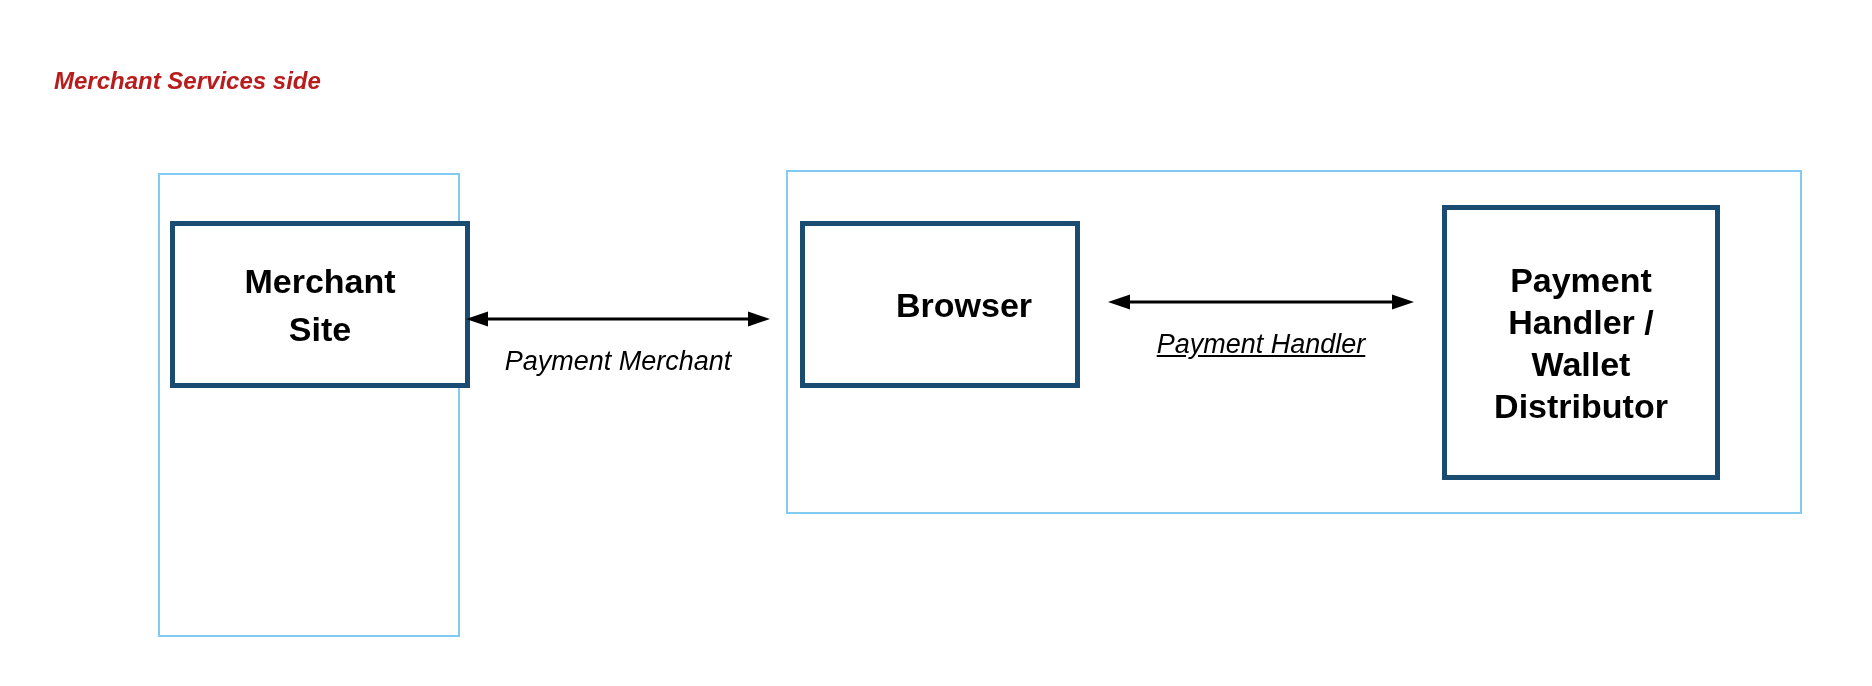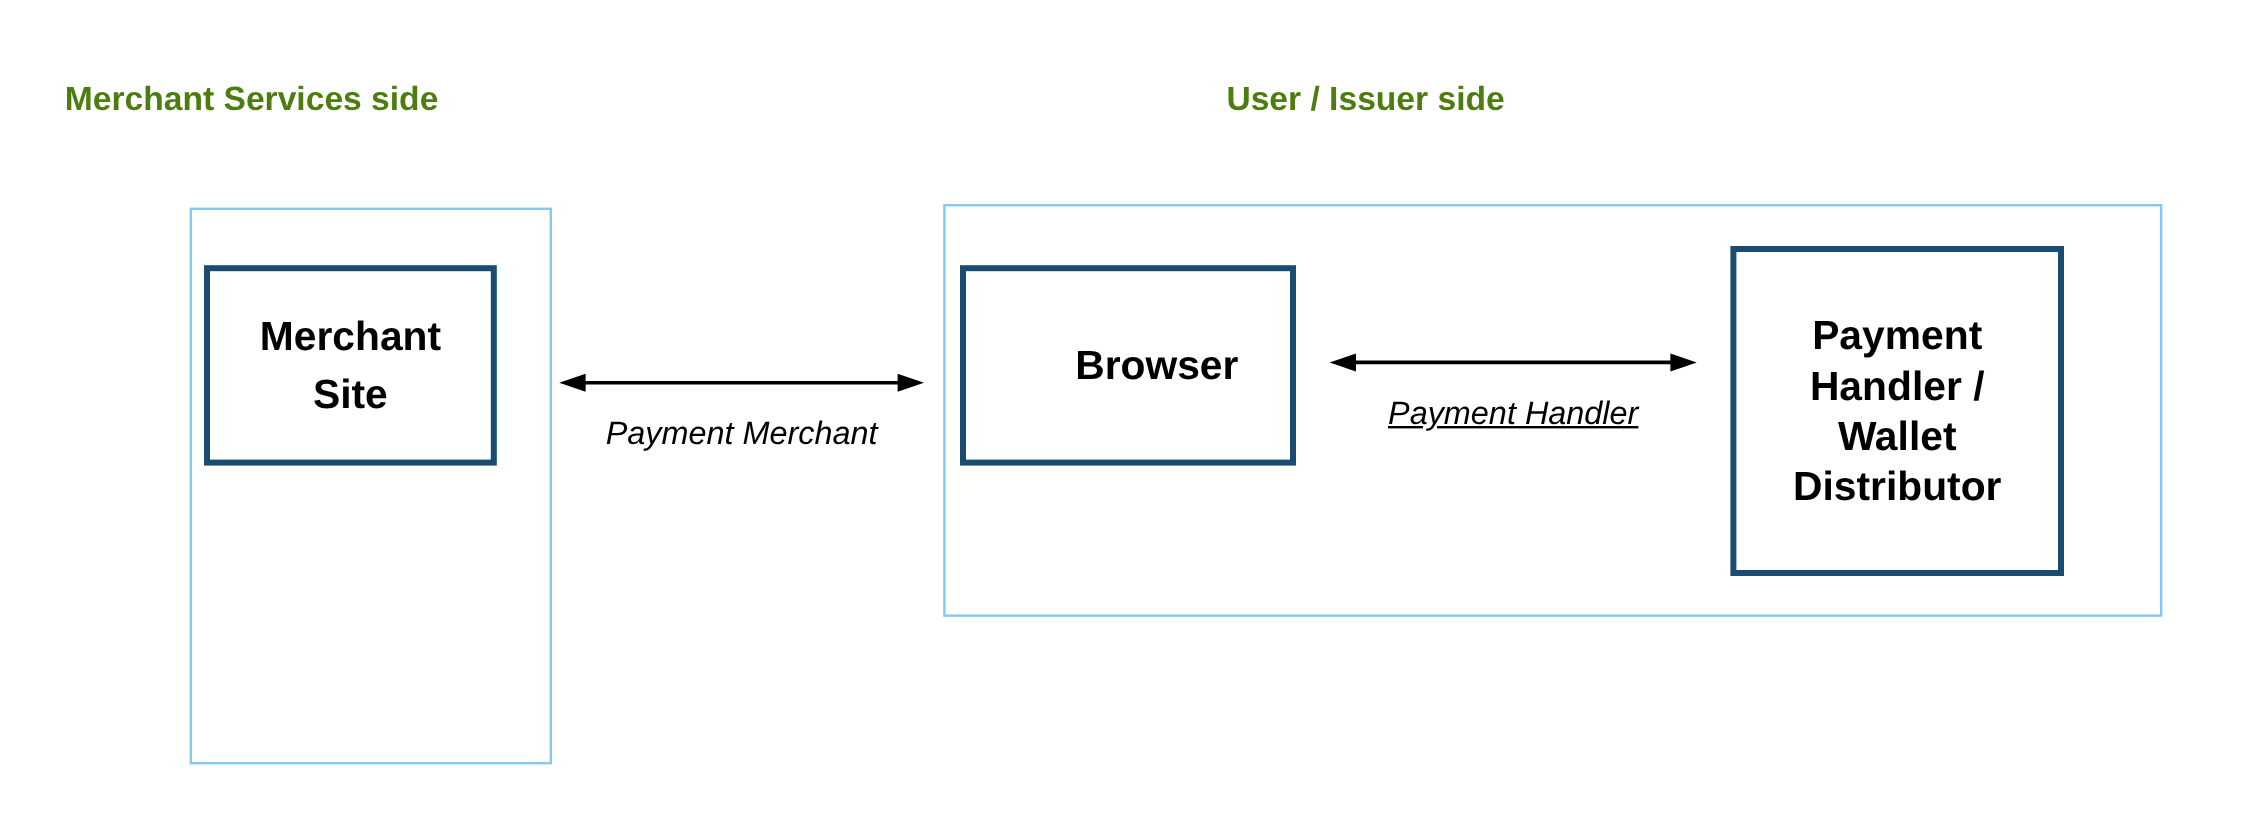--- a/index.html
+++ b/index.html
@@ -11,25 +11,26 @@
   .canvas {
     position: relative;
     width: 1872px;
     height: 686px;
     background: #ffffff;
     overflow: hidden;
   }
   .section-title {
     position: absolute;
     margin: 0;
-    font-size: 28px;
+    font-size: 24px;
     font-weight: bold;
-    color: #4d7c0f;
+    color: #b91c1c;
     white-space: nowrap;
     line-height: 1.1;
+    font-style: italic;
   }
   .title-left  { left: 54px;  top: 68px; }
   .title-right { left: 1022px; top: 68px; }
 
   .group-container {
     position: absolute;
     border: 2px solid #82caf2;
     background: #ffffff;
     box-sizing: border-box;
   }
@@ -46,21 +47,21 @@
     justify-content: center;
   }
   .node-label {
     font-size: 34px;
     font-weight: bold;
     color: #000000;
     text-align: center;
     white-space: pre-line;
     line-height: 48px;
   }
-  .box-merchant-site { left: 170px;  top: 221px; width: 244px; height: 167px; }
+  .box-merchant-site { left: 170px;  top: 221px; width: 300px; height: 167px; }
   .box-gateway-psp   { left: 170px;  top: 430px; width: 280px; height: 167px; }
   .box-browser       { left: 800px;  top: 221px; width: 280px; height: 167px; padding-left: 48px; }
   .box-payment-handler { left: 1442px; top: 205px; width: 278px; height: 275px; }
   .box-payment-handler .node-label { line-height: 42px; }
 
   .arrow {
     position: absolute;
     height: 18px;
   }
   .arrow-request { left: 466px;  top: 310px; width: 304px; }
@@ -78,21 +79,20 @@
   .label-request { left: 466px;  top: 346px; width: 304px; }
   .label-handler { left: 1108px; top: 329px; width: 306px; text-decoration: underline; }
 </style>
 </head>
 <body>
 
 <div class="canvas">
 
   <h1 class="section-title title-left">Merchant Services side</h1>
 
-  <h1 class="section-title title-right">User / Issuer side</h1>
 
   <div class="group-container container-left"></div>
 
   <div class="group-container container-right"></div>
 
   <div class="node-box box-merchant-site">
     <span class="node-label">Merchant
 Site</span>
   </div>
 

